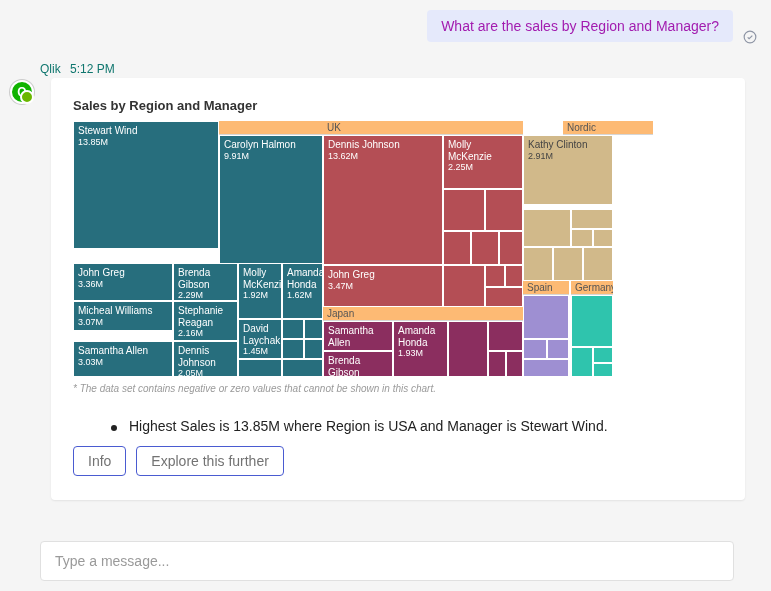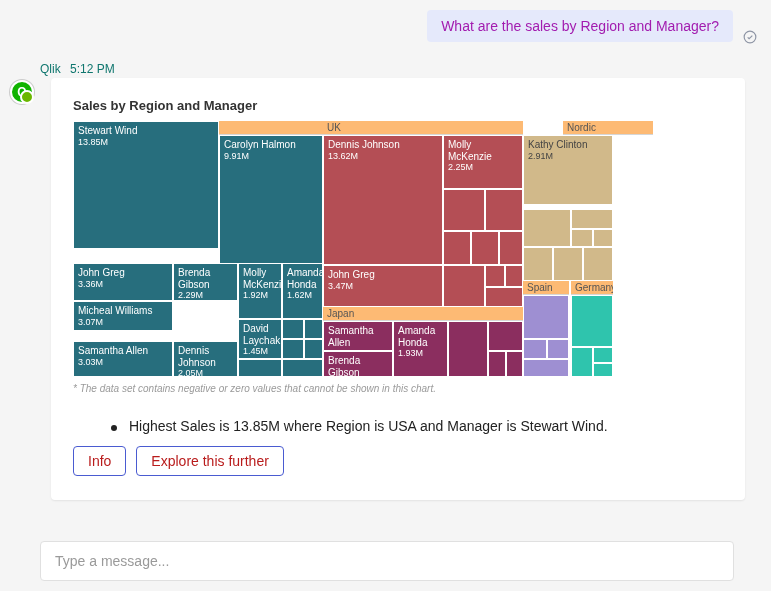--- a/index.html
+++ b/index.html
@@ -146,21 +146,21 @@
     margin: 7px 12px 0 0;
     flex-shrink: 0;
   }
   .btn-row {
     margin: 0 0 0 22px;
     display: flex;
     gap: 10px;
   }
   .btn {
     border: 1px solid #4a5bd1;
-    color: #b91c1c;
+    color: #737373;
     background: #fff;
     border-radius: 4px;
     padding: 6px 14px;
     font-size: 14px;
     cursor: pointer;
   }
   .input-bar {
     position: absolute;
     left: 40px;
     bottom: 10px;
@@ -238,20 +238,24 @@
       </div>
       <div class="tm-cell c-usa" style="left:209px;top:142px;width:41px;height:56px;">
         <div class="nm">Amanda Honda</div>
         <div class="val"><span>1.62</span><span>M</span></div>
       </div>
 
       <div class="tm-cell c-usa" style="left:0;top:180px;width:100px;height:30px;">
         <div class="nm">Micheal Williams</div>
         <div class="val"><span>3.07</span><span>M</span></div>
       </div>
+      <div class="tm-cell c-usa" style="left:100px;top:180px;width:65px;height:40px;">
+        <div class="nm">Stephanie Reagan</div>
+        <div class="val"><span>2.16</span><span>M</span></div>
+      </div>
       <div class="tm-cell c-usa" style="left:165px;top:198px;width:44px;height:40px;">
         <div class="nm">David Laychak</div>
         <div class="val"><span>1.45</span><span>M</span></div>
       </div>
       <div class="tm-cell c-usa small" style="left:209px;top:198px;width:22px;height:20px;"></div>
       <div class="tm-cell c-usa small" style="left:231px;top:198px;width:19px;height:20px;"></div>
       <div class="tm-cell c-usa small" style="left:209px;top:218px;width:22px;height:20px;"></div>
       <div class="tm-cell c-usa small" style="left:231px;top:218px;width:19px;height:20px;"></div>
 
       <div class="tm-cell c-usa" style="left:0;top:220px;width:100px;height:36px;">

